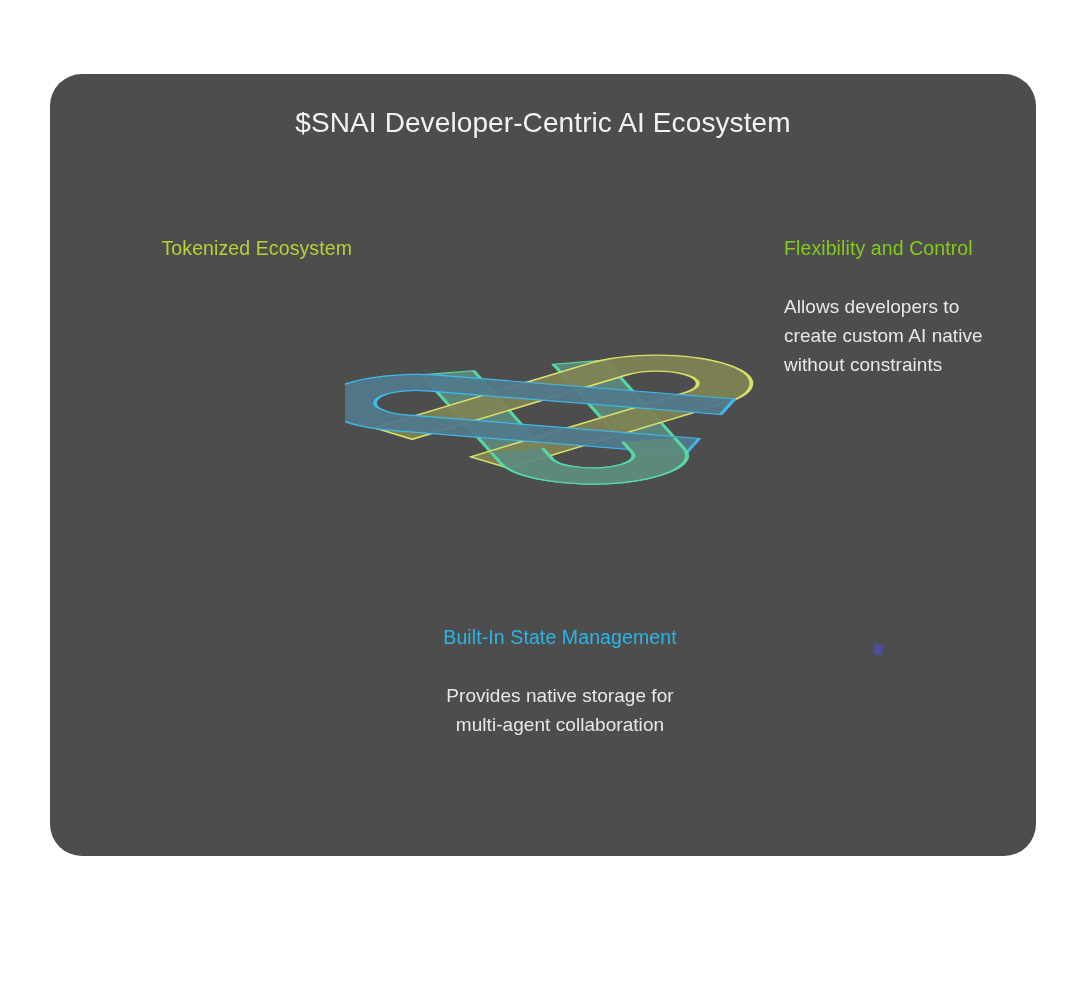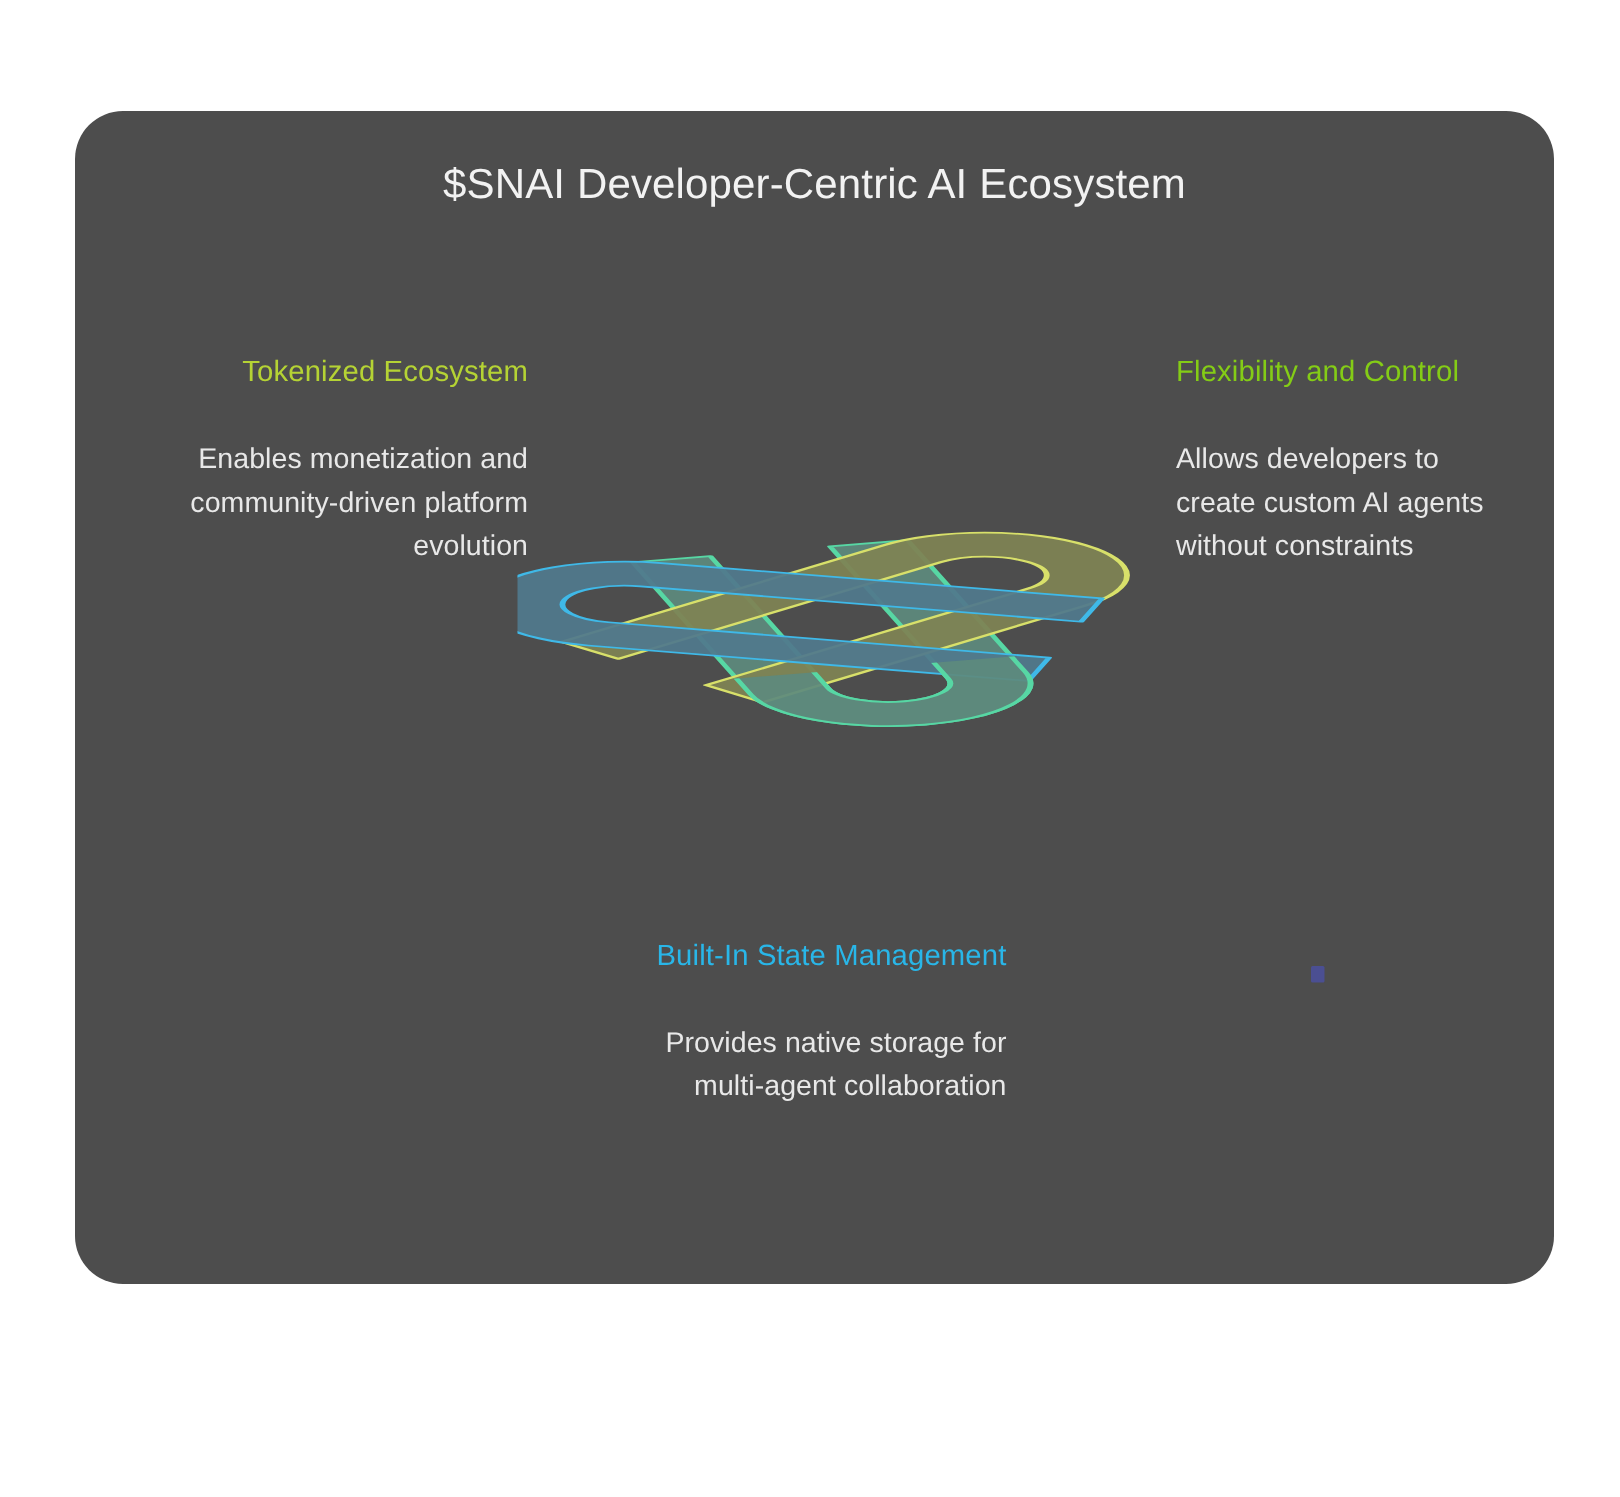--- a/index.html
+++ b/index.html
@@ -75,24 +75,24 @@
     width: 282px;
     text-align: right;
   }
   #block-flexibility {
     left: 734px;
     top: 160px;
     width: 222px;
     text-align: left;
   }
   #block-state {
-    left: 371px;
+    left: 385px;
     top: 549px;
     width: 250px;
-    text-align: right;
+    text-align: center;
   }
 
   
   #glyph {
     position: absolute;
     left: 295px;
     top: 140px;
     width: 420px;
     height: 400px;
   }
@@ -155,27 +155,26 @@
             <use href="#hook" fill="#5d8a7d" fill-opacity="0.92" stroke="#57d7a4" stroke-width="3.2" stroke-linejoin="round"></use>
           </g>
 
         </g>
       </svg>
     </div>
 
     <div class="block" id="block-tokenized">
       <p class="heading" style="color:#b5d334">Tokenized Ecosystem</p>
       <div class="gap"></div>
-      <p class="body">Enables monetization and community-driven platform evolution</p>
     </div>
 
     <div class="block" id="block-flexibility">
       <p class="heading" style="color:#84cc16">Flexibility and Control</p>
       <div class="gap"></div>
-      <p class="body">Allows developers to create custom AI agents without constraints</p>
+      <p class="body">Allows developers to create custom AI native without constraints</p>
     </div>
 
     <div class="block" id="block-state">
       <p class="heading" style="color:#29b6e8">Built-In State Management</p>
       <div class="gap"></div>
       <p class="body">Provides native storage for multi-agent collaboration</p>
     </div>
 
     <div id="artifact"></div>
 

